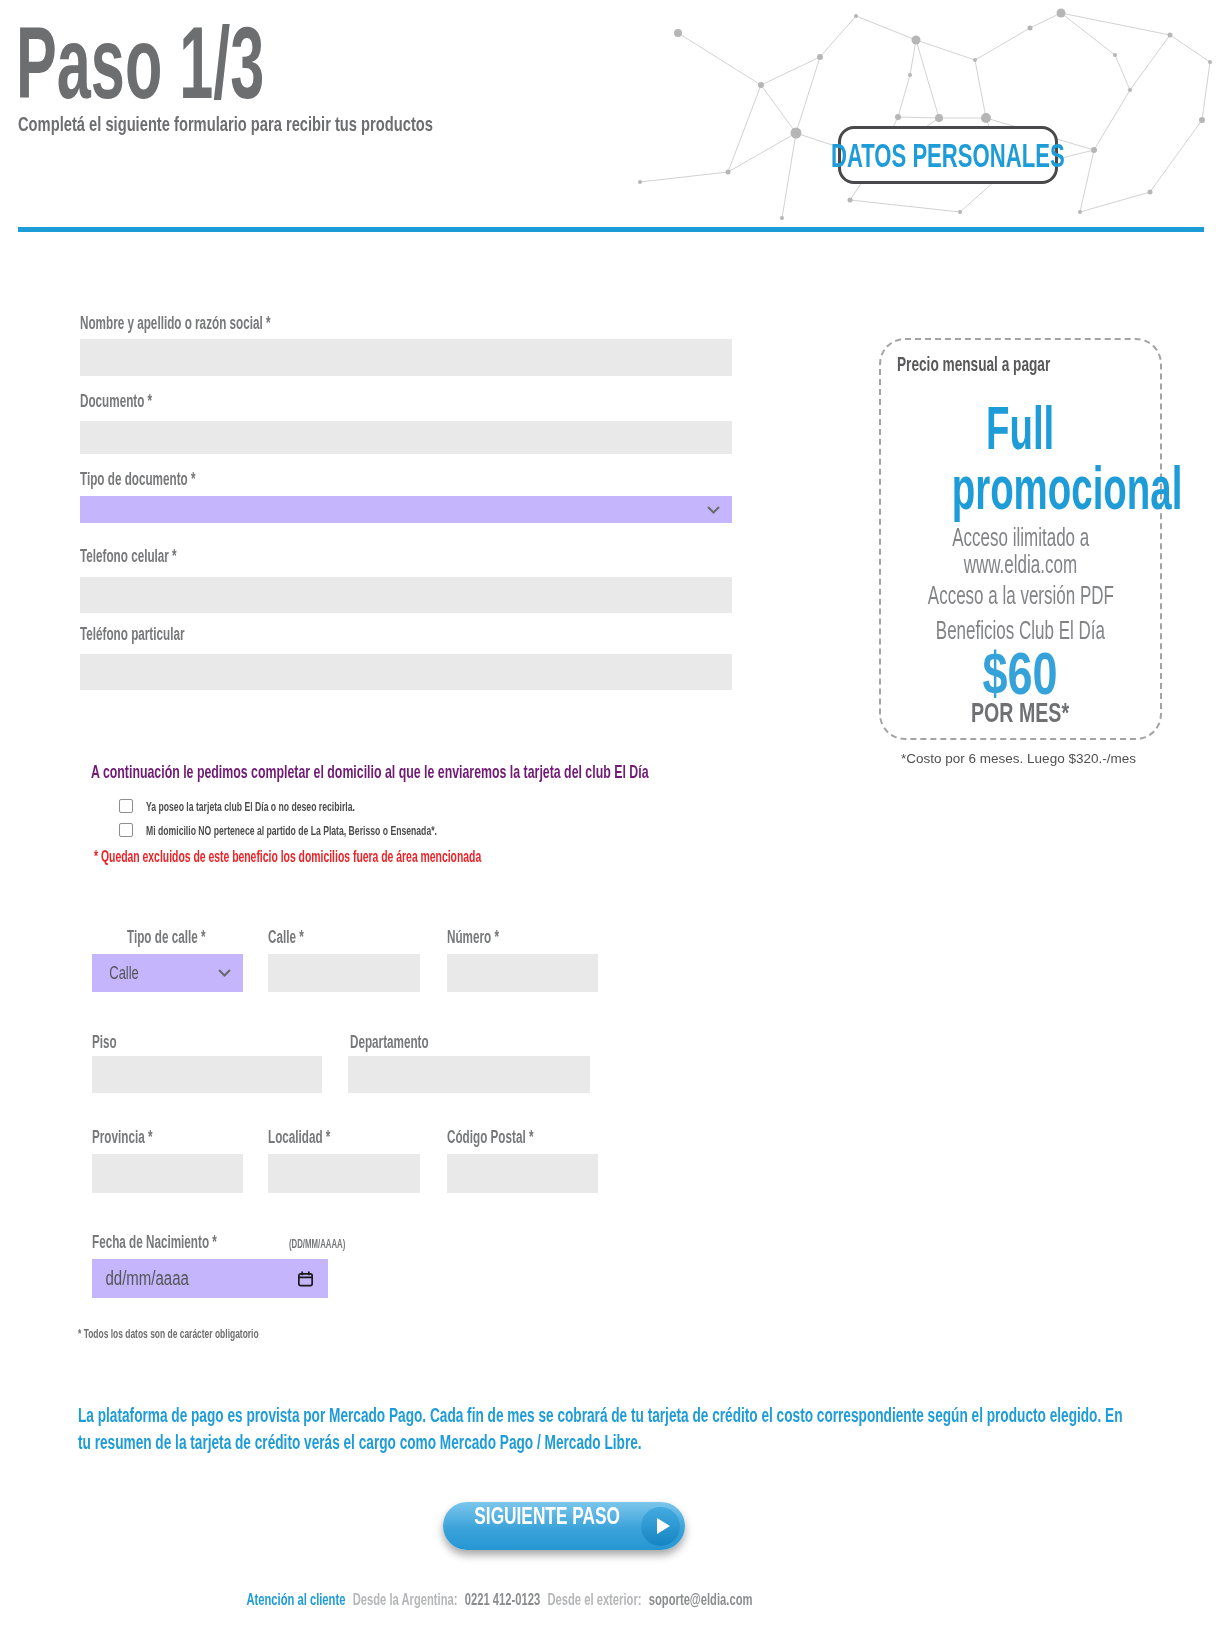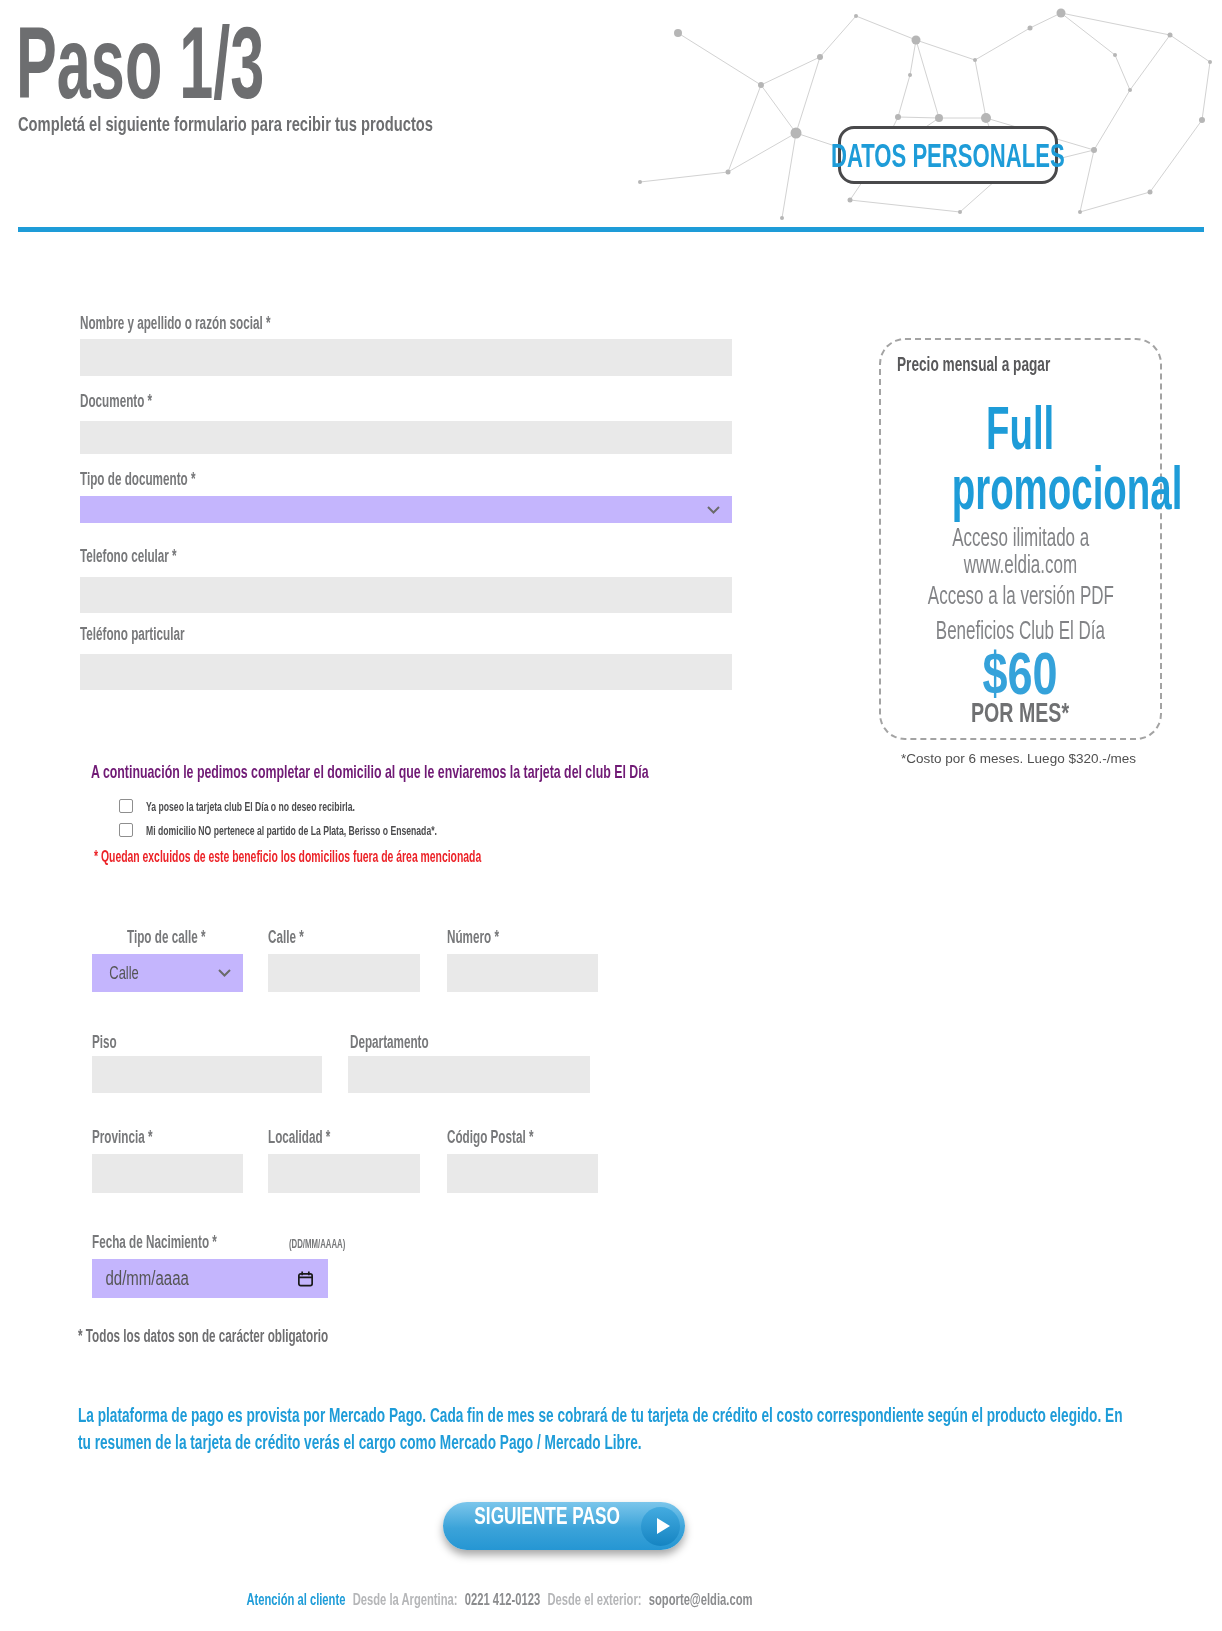--- a/index.html
+++ b/index.html
@@ -61,21 +61,21 @@
   #ib2{left:348px;top:1056px;width:242px;height:37px;}
   #lc1{left:92px;top:1128px;} #lc2{left:268px;top:1128px;} #lc3{left:447px;top:1128px;}
   #ic1{left:92px;top:1154px;width:151px;height:39px;}
   #ic2{left:268px;top:1154px;width:152px;height:39px;}
   #ic3{left:447px;top:1154px;width:151px;height:39px;}
   #ld{left:92px;top:1233px;}
   #ld .hint{font-size:12px;font-weight:700;color:#77787a;}
   #id{left:92px;top:1259px;width:236px;height:39px;}
   #id .val{font-size:20px;color:#555;padding-left:18px;}
   #id .cal{position:absolute;right:13px;top:50%;transform:translateY(-50%);line-height:0;}
-  #req{left:78px;top:1326px;font-size:18px;font-weight:700;color:#6e6e70;}
+  #req{left:78px;top:1326px;font-size:13px;font-weight:700;color:#6e6e70;}
   
   #pay{left:78px;top:1402px;width:1050px;}
   #pay .par{width:1500px;transform:scaleX(.70);transform-origin:0 0;font-size:19.5px;
             font-weight:700;color:#1e9cd8;line-height:27px;white-space:normal;}
   
   #next-btn{left:443px;top:1502px;width:242px;height:48px;border:0;border-radius:25px;cursor:pointer;
             background:linear-gradient(180deg,#7cc6eb 0%,#3ba3d9 55%,#2596d3 100%);
             box-shadow:0 5px 8px rgba(0,0,0,.35);
             display:flex;justify-content:center;padding:0 44px 0 10px;}
   #next-btn .txt{font-size:24px;font-weight:700;color:#fff;font-family:"Liberation Sans",sans-serif;}

